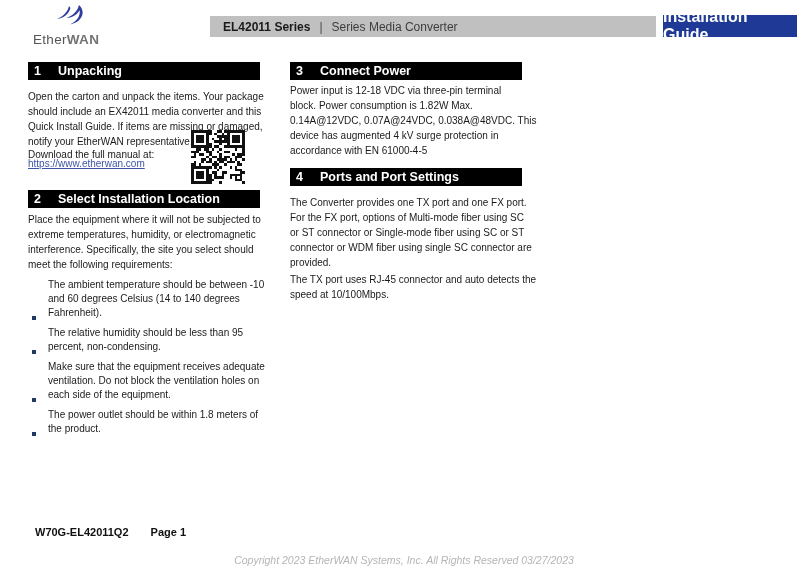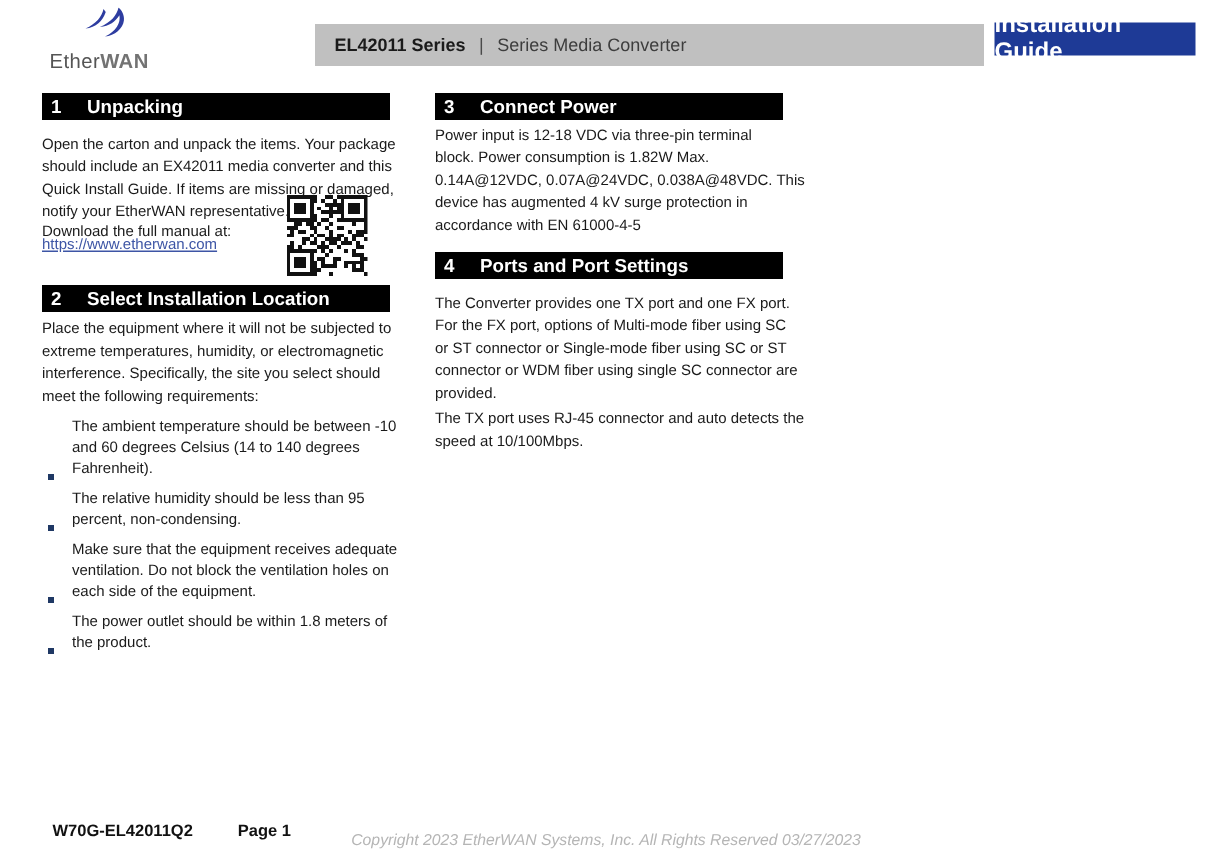--- a/index.html
+++ b/index.html
@@ -5,21 +5,21 @@
   html,body{margin:0;padding:0;background:#fff;}
   .page{position:relative;width:808px;height:571px;background:#ffffff;overflow:hidden;
         font-family:"Liberation Sans",sans-serif;color:#1a1a1a;}
 
   
   .logo{position:absolute;left:33px;top:5px;width:80px;}
   .logo-mark{display:block;margin-left:22px;margin-bottom:0px;}
   .logo-text{font-size:13.5px;letter-spacing:.3px;color:#555;line-height:14px;}
   .logo-text .bold{color:#737373;font-weight:bold;}
 
-  .titlebar{position:absolute;left:210px;top:16px;width:446px;height:28px;background:#c0c0c0;
+  .titlebar{position:absolute;left:210px;top:16px;width:446px;height:21px;background:#c0c0c0;
             display:flex;align-items:center;gap:9px;padding-left:13px;box-sizing:border-box;
             font-size:12px;color:#3d3d3d;}
   .titlebar .prod{font-weight:bold;color:#1a1a1a;}
   .titlebar .sep{color:#4a4a4a;}
 
   .badge{position:absolute;left:663px;top:15px;width:134px;height:22px;background:#1e3a96;
          color:#fff;font-weight:bold;font-size:16px;display:flex;align-items:center;justify-content:center;}
 
   
   .section{position:absolute;}
@@ -44,22 +44,22 @@
                  text-decoration:underline;cursor:pointer;}
   .qr{position:absolute;left:163px;top:68px;width:54px;height:54px;}
   .qr svg{display:block;}
 
   .bullets{list-style:none;margin:2px 0 0 0;padding:0;}
   .bullets li{display:flex;margin-top:2px;align-items:flex-end;}
   .bullet-sq{flex:0 0 4px;width:4px;height:4px;background:#1f3864;margin:5px 12px 0 4px;}
   .bullets .para{margin:0;line-height:14px;}
 
   
-  .footer-left{position:absolute;left:35px;top:548px;font-size:11px;font-weight:bold;
-               display:flex;gap:30px;color:#111;}
+  .footer-left{position:absolute;left:35px;top:526px;font-size:11px;font-weight:bold;
+               display:flex;gap:22px;color:#111;}
   .footer-copy{position:absolute;left:0;top:554px;width:808px;text-align:center;
                font-size:10.5px;font-style:italic;color:#b5b5b5;}
 </style>
 </head>
 <body>
 
 <div class="page">
 
   <div class="logo">
     <span class="logo-mark">

